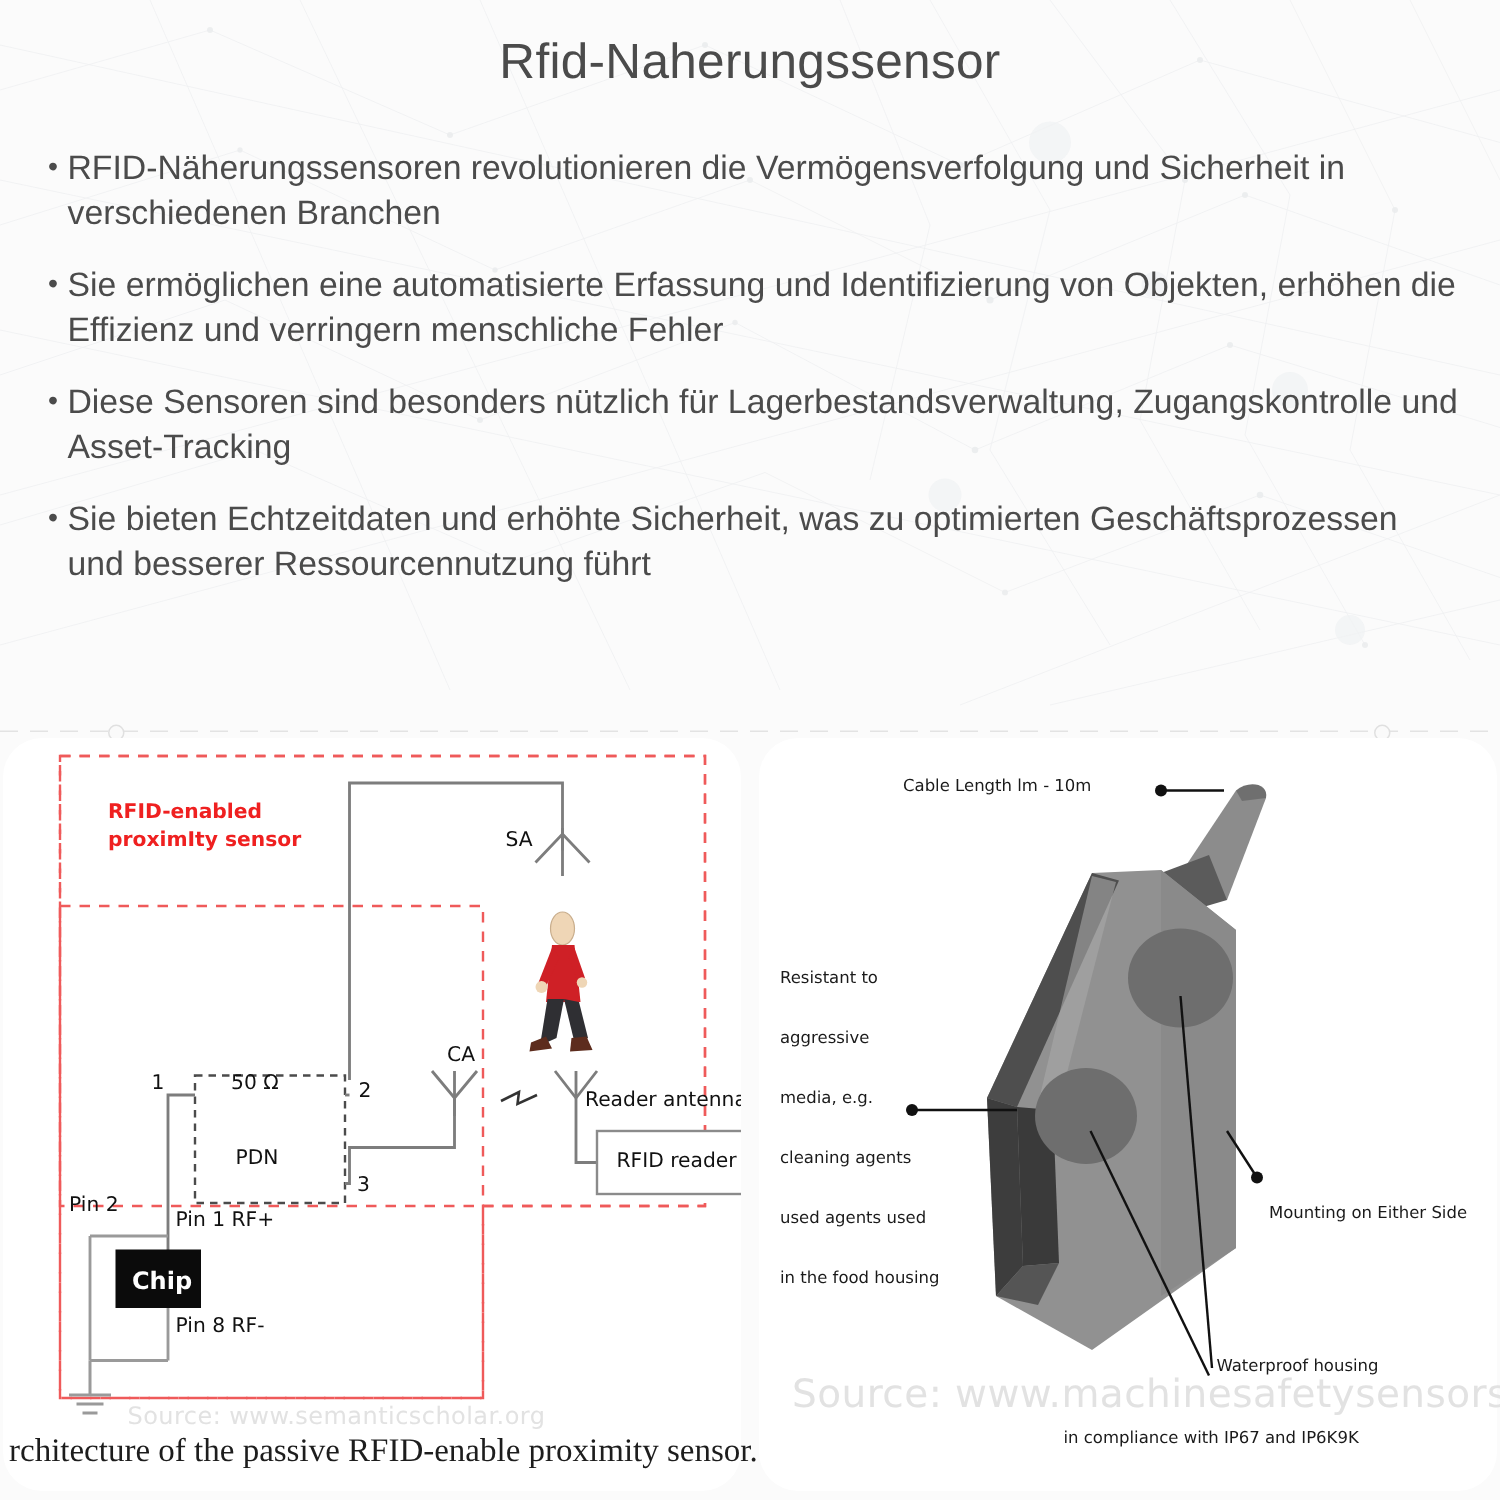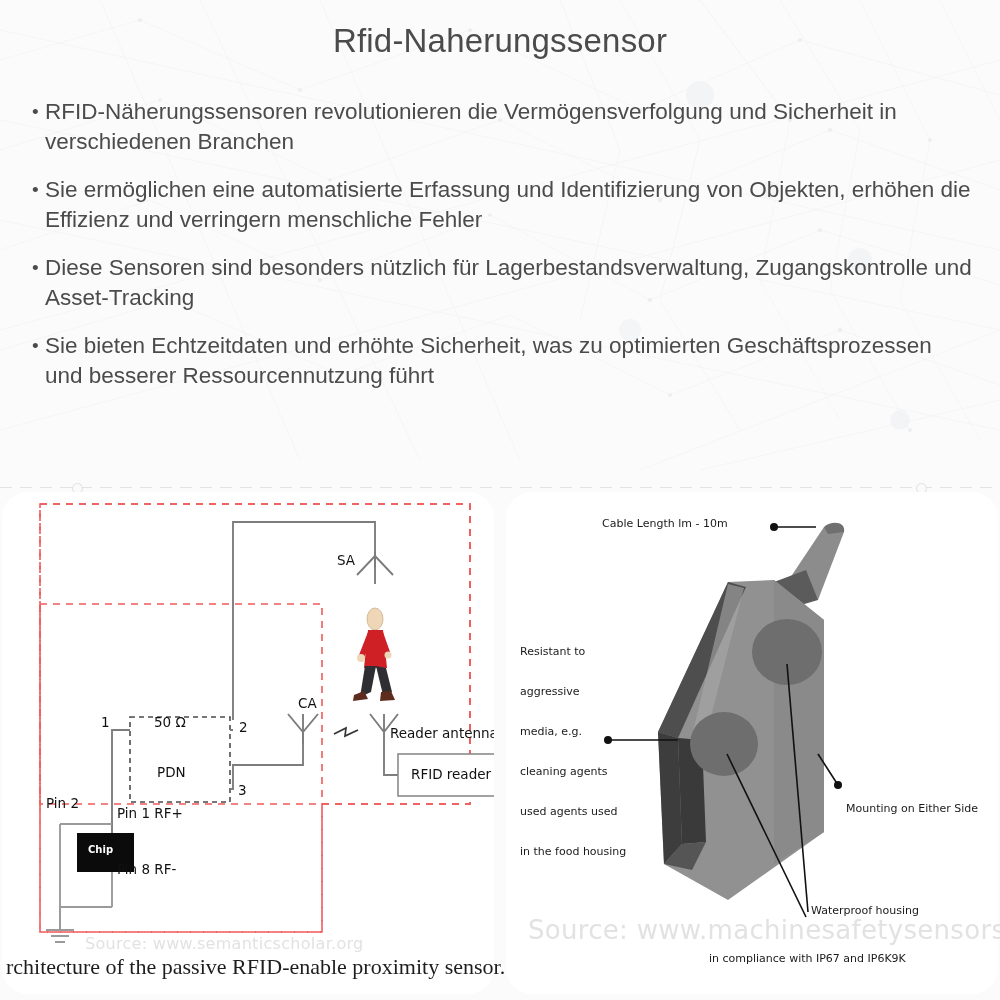--- a/index.html
+++ b/index.html
@@ -223,31 +223,35 @@
         <path d="M381 140 L388 160 L384 165 L377 146 Z" fill="#cf2026"></path>
         <circle cx="359" cy="166" r="4" fill="#efd6b6"></circle>
         <circle cx="386" cy="163" r="3.5" fill="#efd6b6"></circle>
         <path d="M363 174 L374 174 L369 200 L358 205 Z" fill="#2f2f33"></path>
         <path d="M374 174 L384 176 L390 200 L381 203 Z" fill="#2f2f33"></path>
         <path d="M352 203 L362 199 L366 207 L351 209 Z" fill="#5d2c1d"></path>
         <path d="M379 200 L389 199 L393 208 L378 209 Z" fill="#5d2c1d"></path>
       </g>
     </svg>
 
+    <div class="dx red" style="left:70px;top:40px;">
+      <span>RFID-enabled</span><br>
+      <span>proximIty sensor</span>
+    </div>
     <div class="dx lbl" style="left:335px;top:60px;">SA</div>
     <div class="dx lbl" style="left:296px;top:203px;">CA</div>
     <div class="dx lbl" style="left:152px;top:222px;">50 Ω</div>
     <div class="dx lbl" style="left:155px;top:272px;">PDN</div>
     <div class="dx lbl" style="left:99px;top:222px;">1</div>
     <div class="dx lbl" style="left:237px;top:227px;">2</div>
     <div class="dx lbl" style="left:236px;top:290px;">3</div>
     <div class="dx lbl" style="left:44px;top:303px;">Pin 2</div>
     <div class="dx lbl" style="left:115px;top:313px;">Pin 1 RF+</div>
-    <div class="dx lbl" style="left:115px;top:369px;">Pin 8 RF-</div>
-    <div class="dx" style="left:86px;top:352px;color:#fff;font-weight:bold;font-size:10px;">Chip</div>
+    <div class="dx lbl" style="left:115px;top:384px;">Pin 8 RF-</div>
+    <div class="dx" style="left:86px;top:352px;color:#fff;font-weight:bold;font-size:16px;">Chip</div>
     <div class="dx lbl" style="left:388px;top:233px;">Reader antenna</div>
     <div class="dx lbl" style="left:409px;top:274px;">RFID reader</div>
   </div>
 </div>
 
 <div class="watermark wm-left">Source: www.semanticscholar.org</div>
 <div class="caption">rchitecture of the passive RFID-enable proximity sensor.</div>
 
 <div class="card card-right">
   <div class="fig">

